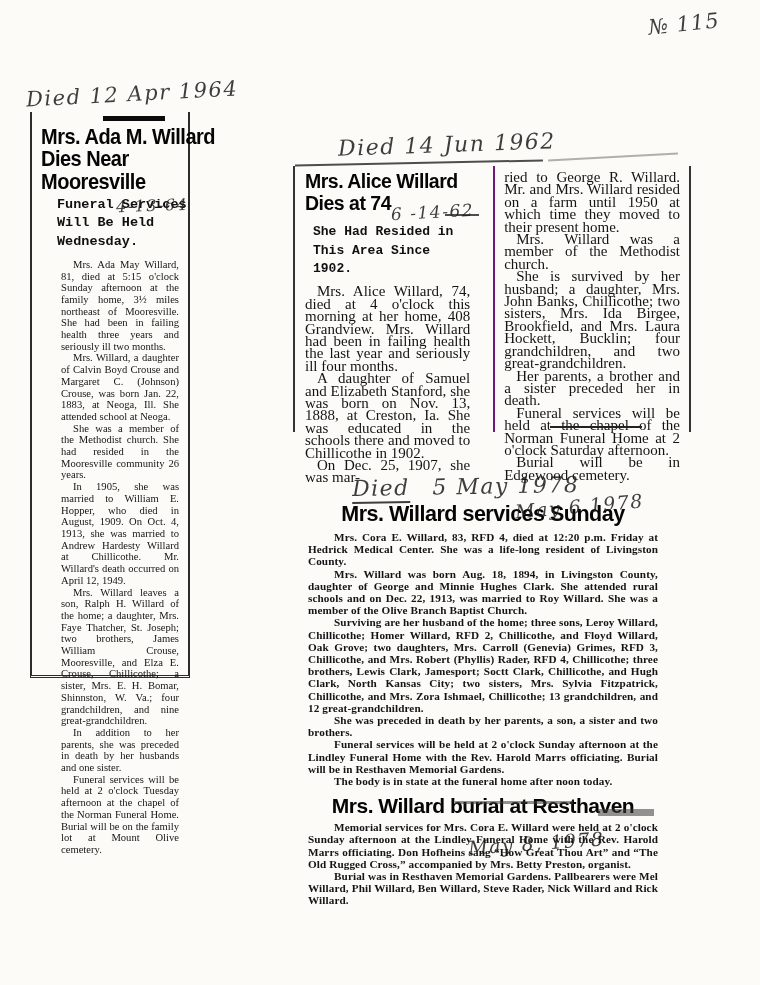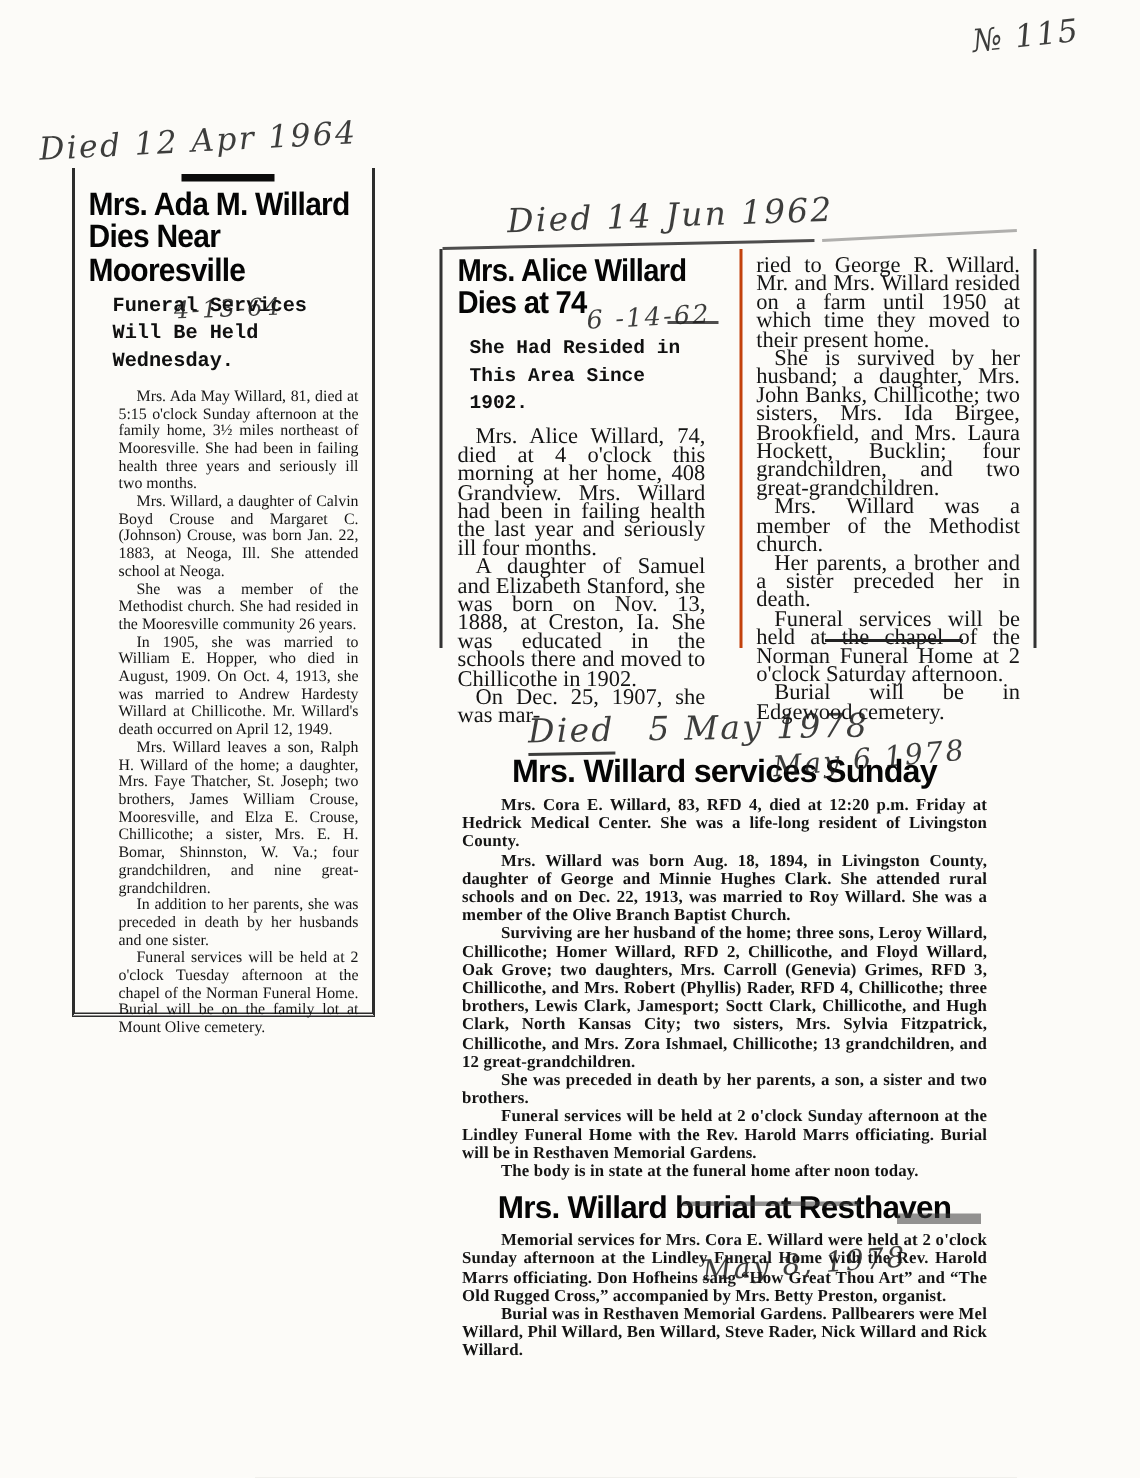--- a/index.html
+++ b/index.html
@@ -21,38 +21,38 @@
   }
   .np-headline{
     font-family:"Liberation Sans",sans-serif;font-weight:700;color:#050505;
     letter-spacing:-0.5px;line-height:1.02;margin:0;
     transform:scaleY(1.08);transform-origin:top left;
   }
   .np-sub{font-family:Liberation Mono, monospace;font-weight:700;color:#101010;}
   .rule{position:absolute;background:#222;}
   
   .clip-ada{
-    position:absolute;left:48px;top:112px;width:202px;height:566px;
+    position:absolute;left:30px;top:112px;width:160px;height:566px;
     box-sizing:border-box;padding:2px 9px 0 9px;
     border-left:2px solid #2c2c2c;border-right:2px solid #2c2c2c;
     border-bottom:3px double #2c2c2c;
   }
   .clip-ada .topbar{width:62px;height:5px;background:#0b0b0b;margin:2px 0 5px 62px;}
   .clip-ada h2{font-size:20px;width:190px;}
   .clip-ada .sub{font-size:13.5px;line-height:1.35;margin:9px 0 8px 16px;width:158px;}
   .clip-ada p{font-size:10.6px;line-height:11.7px;margin-left:20px;}
   
   .clip-alice{
     position:absolute;left:293px;top:166px;width:398px;height:266px;
     box-sizing:border-box;display:flex;
     border-right:2px solid #333;
   }
   .clip-alice .col1{
     width:208px;box-sizing:border-box;border-left:2px solid #333;
-    border-right:2px solid #c2410c;padding:5px 23px 0 10px;position:relative;
+    border-right:2px solid #701a75;padding:5px 23px 0 10px;position:relative;
   }
   .clip-alice .col2{width:200px;box-sizing:border-box;padding:5px 9px 0 9px;position:relative;}
   .clip-alice h2{font-size:19.5px;}
   .clip-alice .sub{font-size:13px;line-height:1.45;margin:12px 0 6px 8px;width:150px;}
   .clip-alice p{font-size:15px;line-height:12.4px;}
   .pen-tail{position:absolute;background:#222;opacity:.8;height:2px;z-index:6;}
   
   .clip-cora{position:absolute;left:308px;top:502px;width:350px;}
   .clip-cora h2,.clip-cora h3{
     font-family:"Liberation Sans",sans-serif;font-weight:700;color:#050505;
@@ -101,22 +101,22 @@
       </h2>
       <div class="hw" style="left:96px;top:36px;font-size:17px;transform:rotate(-3deg);">6 -14-62</div>
       <div class="pen-tail" style="left:150px;top:48px;width:34px;height:2px;"></div>
       <div class="np-sub sub">She Had Resided in This Area Since 1902.</div>
       <p>Mrs. Alice Willard, 74, died at 4 o'clock this morning at her home, 408 Grandview. Mrs. Willard had been in failing health the last year and seriously ill four months.</p>
       <p>A daughter of Samuel and Elizabeth Stanford, she was born on Nov. 13, 1888, at Creston, Ia. She was educated in the schools there and moved to Chillicothe in 1902.</p>
       <p>On Dec. 25, 1907, she was mar-</p>
     </div>
     <div class="col2">
       <p style="text-indent:0">ried to George R. Willard. Mr. and Mrs. Willard resided on a farm until 1950 at which time they moved to their present home.</p>
+      <p>Mrs. Willard was a member of the Methodist church.</p>
       <p>She is survived by her husband; a daughter, Mrs. John Banks, Chillicothe; two sisters, Mrs. Ida Birgee, Brookfield, and Mrs. Laura Hockett, Bucklin; four grandchildren, and two great-grandchildren.</p>
-      <p>Mrs. Willard was a member of the Methodist church.</p>
       <p>Her parents, a brother and a sister preceded her in death.</p>
       <p>Funeral services will be held at the chapel of the Norman Funeral Home at 2 o'clock Saturday afternoon.</p>
       <p>Burial will be in Edgewood cemetery.</p>
       <div class="rule" style="left:55px;bottom:4px;width:92px;height:2px;"></div>
     </div>
   </div>
 
   <div class="hw" style="left:352px;top:474px;font-size:22px;transform:rotate(-1deg);">
     <span style="border-bottom:2px solid #1c1c1c;padding-bottom:1px;">Died</span>
     <span style="margin-left:14px;">5 May 1978</span>

